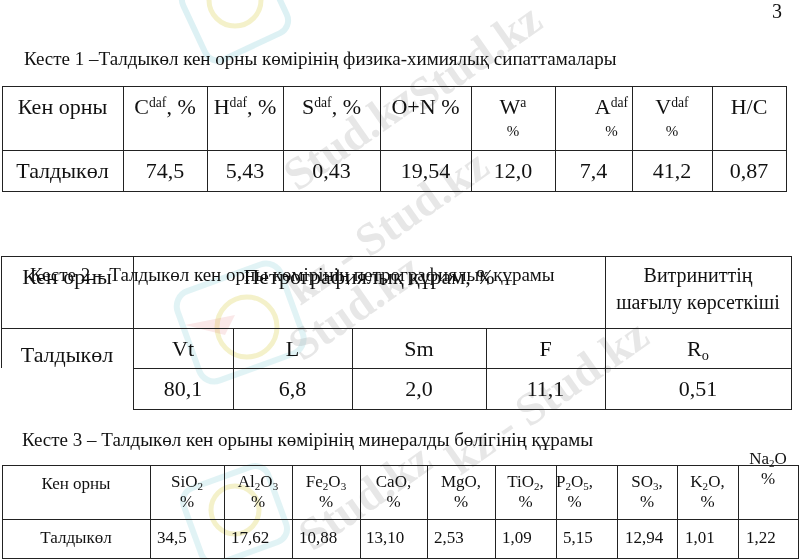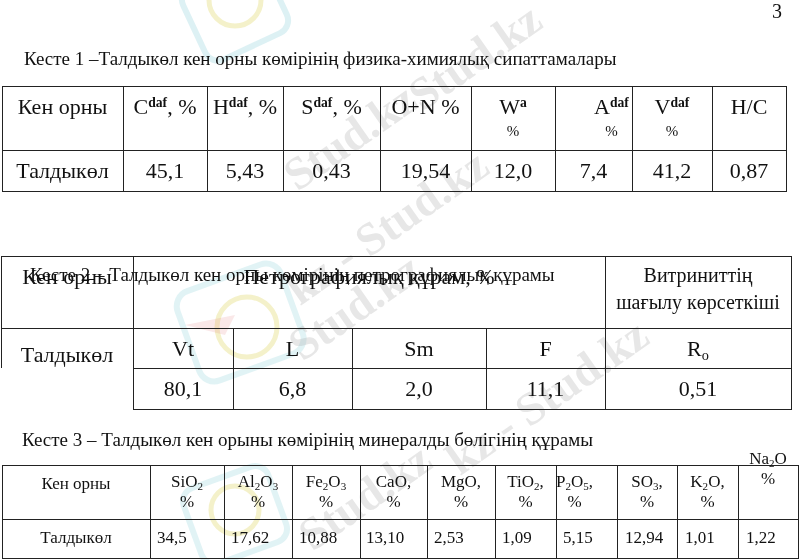--- a/index.html
+++ b/index.html
@@ -13,21 +13,21 @@
   .caption { font-size: 19px; white-space: nowrap; }
   #cap1 { left: 24px; top: 48px; }
   #cap2 { left: 30px; top: 218px; margin-top: 46px; }
   #cap3 { left: 22px; top: 429px; }
 
   .line { position: absolute; background: #222; }
   .cell { position: absolute; display: flex; justify-content: center; text-align: center; box-sizing: border-box; line-height: 1.15; }
   .t1 { font-size: 22px; }
   .t2 { font-size: 22px; }
   .t3 { font-size: 17px; }
-  sup.s { font-size: 0.62em; vertical-align: 0.55em; line-height: 0; font-weight: bold; }
+  sup.s { font-size: 0.62em; vertical-align: 0.55em; line-height: 0; }
   sub.s { font-size: 0.65em; vertical-align: -0.25em; line-height: 0; }
   .pct-small { font-size: 15px; display: block; margin-top: 4px; }
 
   
   .wm { position: absolute; color: rgba(170,170,170,0.28); font-family: "Liberation Serif", serif; font-weight: bold; font-size: 46px; transform: rotate(-35deg); white-space: nowrap; pointer-events: none; }
   .logo { position: absolute; pointer-events: none; }
 </style>
 </head>
 <body>
 
@@ -97,21 +97,21 @@
   <div class="cell t1" style="left:632px;top:94px;width:80px;flex-direction:column;align-items:center">
       <span><span>V</span><sup class="s">daf</sup></span>
       <span class="pct-small">%</span>
     </div>
   <div class="cell t1" style="left:712px;top:94px;width:74px">
       <span>H/C</span>
     </div>
 
   <div>
     <div class="cell t1" style="left:2px;top:158px;width:121px">Талдыкөл</div>
-    <div class="cell t1" style="left:123px;top:158px;width:84px">45,1</div>
+    <div class="cell t1" style="left:123px;top:158px;width:84px">74,5</div>
     <div class="cell t1" style="left:207px;top:158px;width:76px">5,43</div>
     <div class="cell t1" style="left:283px;top:158px;width:97px">0,43</div>
     <div class="cell t1" style="left:380px;top:158px;width:91px">19,54</div>
     <div class="cell t1" style="left:471px;top:158px;width:84px">12,0</div>
     <div class="cell t1" style="left:555px;top:158px;width:77px">7,4</div>
     <div class="cell t1" style="left:632px;top:158px;width:80px">41,2</div>
     <div class="cell t1" style="left:712px;top:158px;width:74px">0,87</div>
   </div>
 </div>
 

